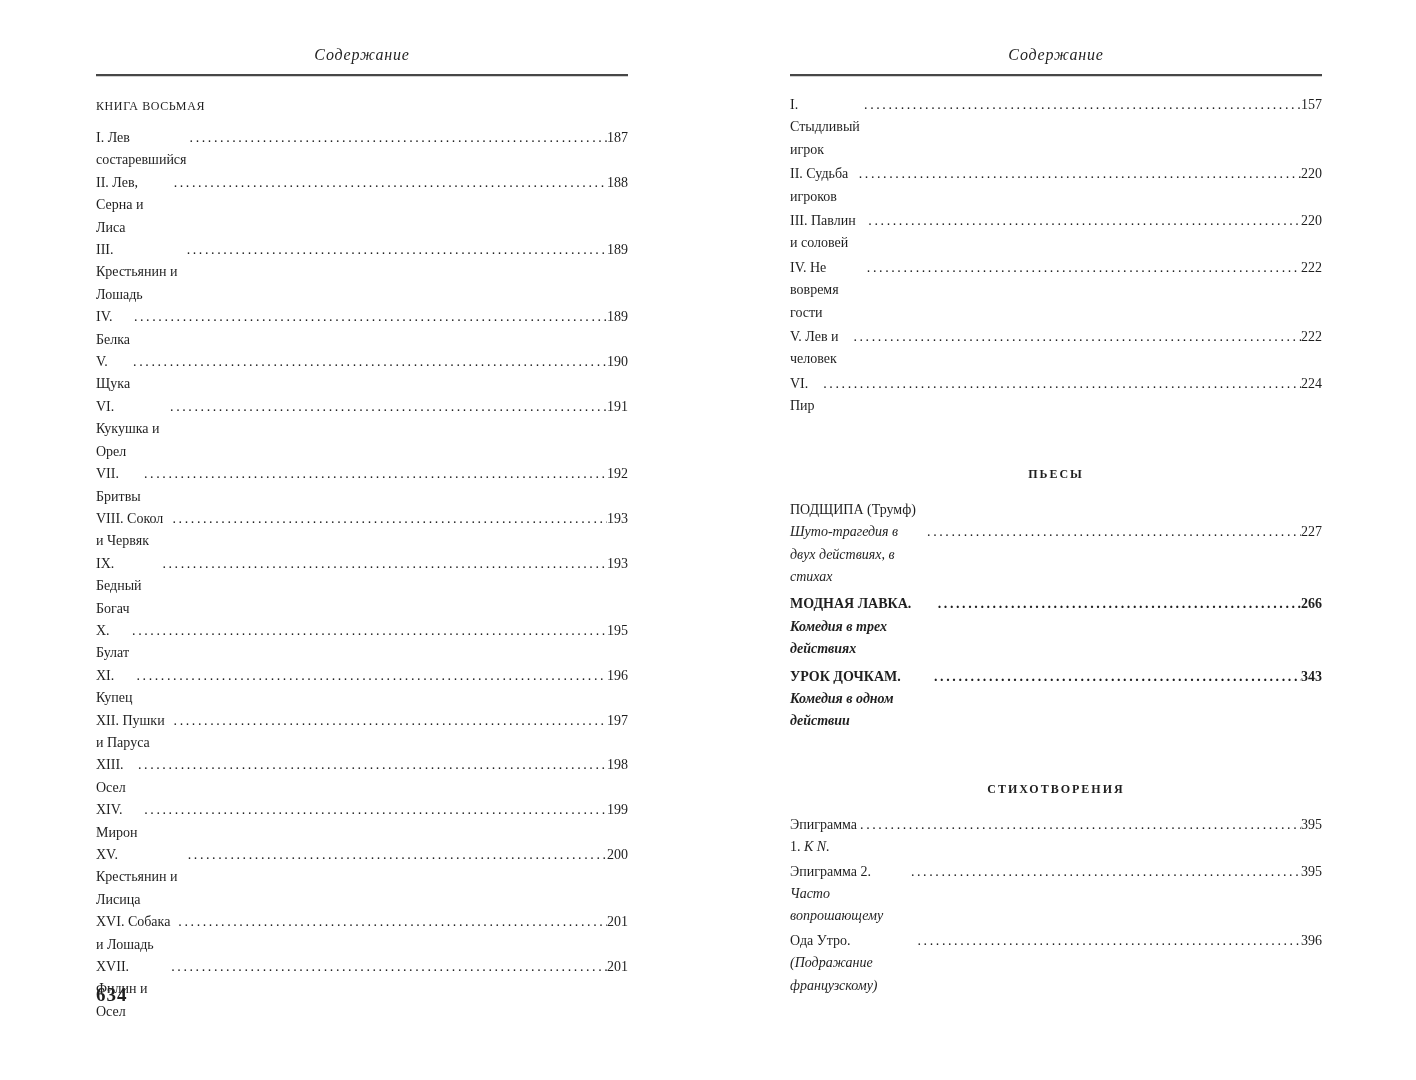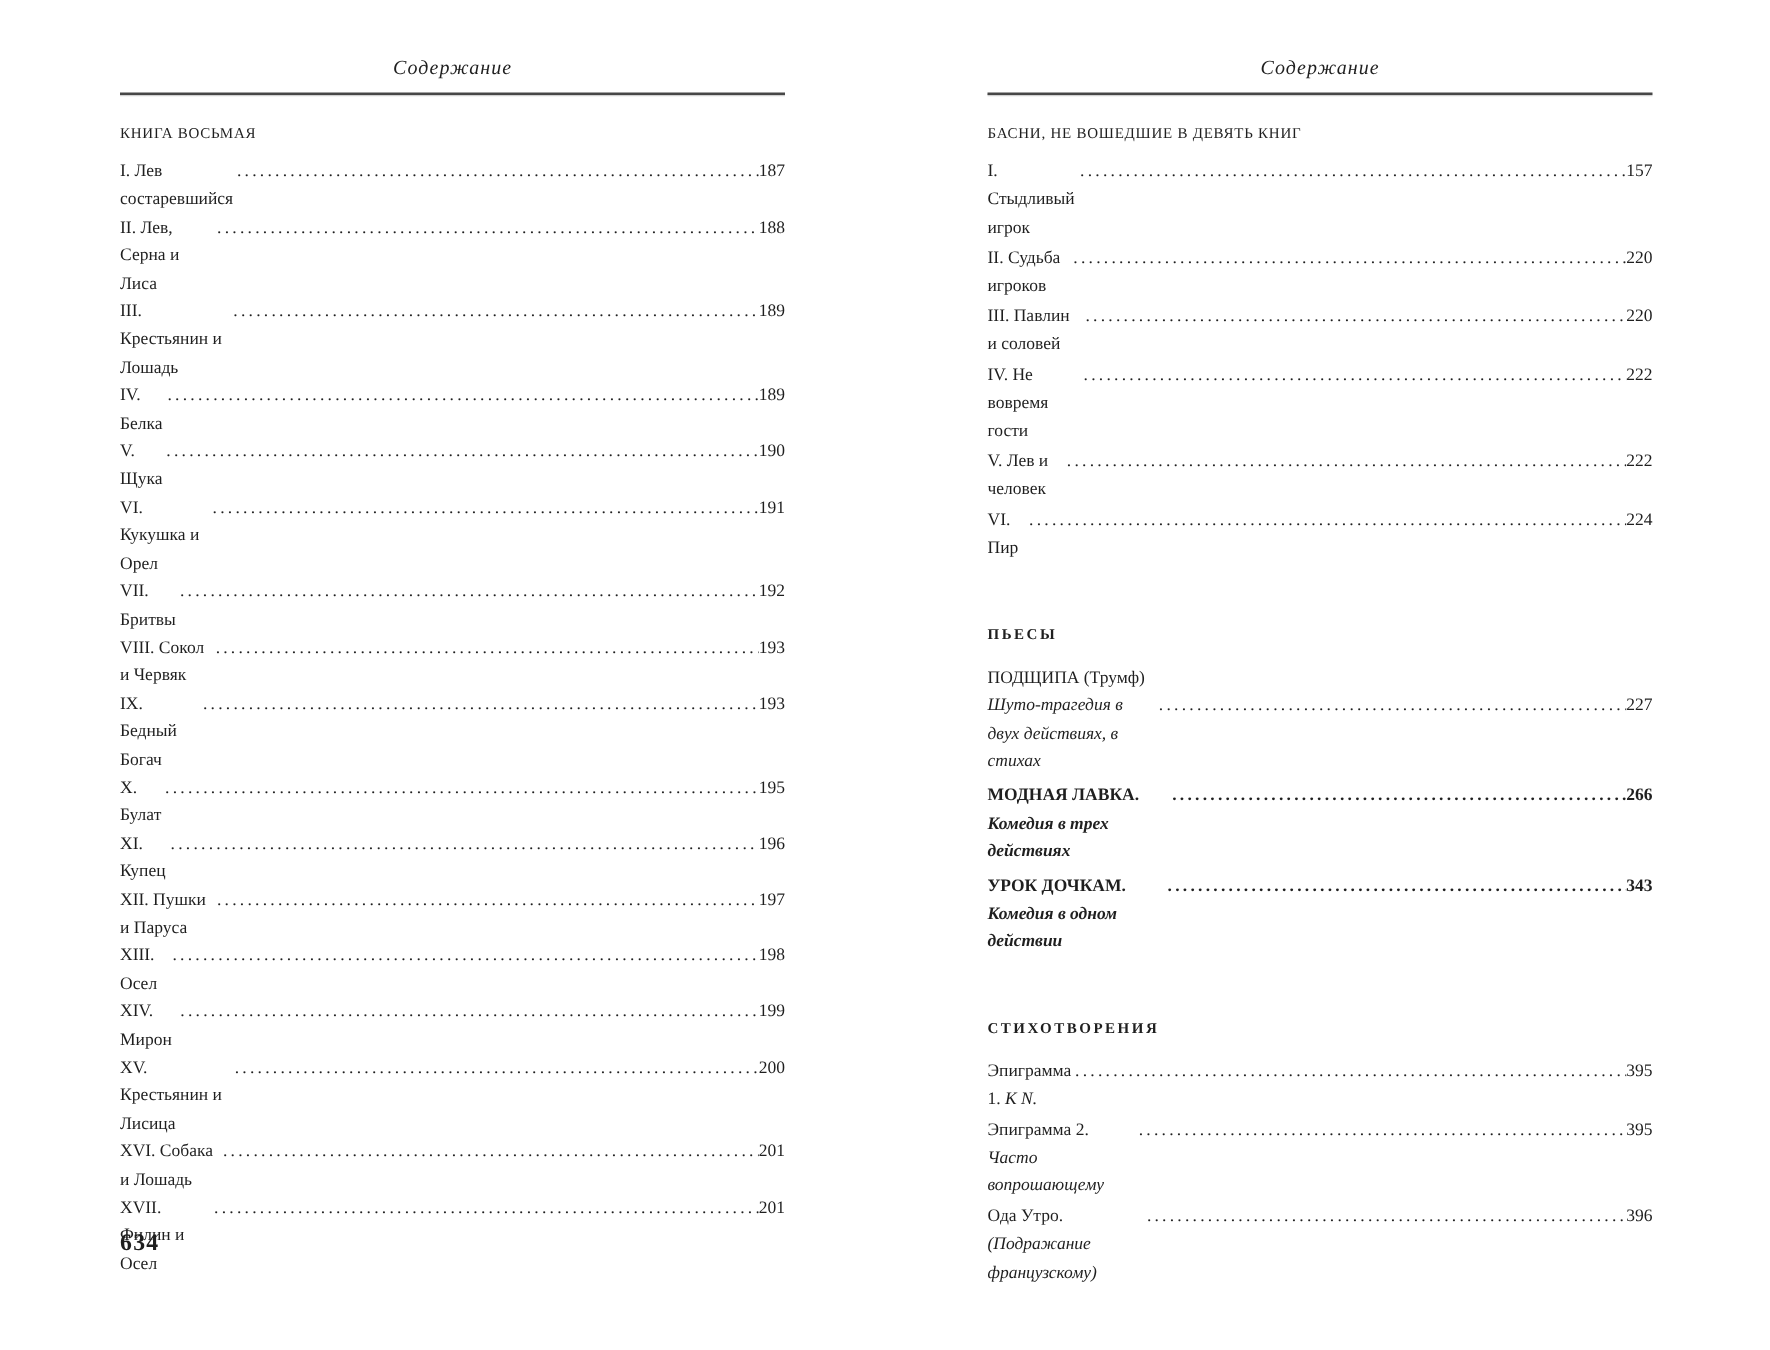--- a/index.html
+++ b/index.html
@@ -33,20 +33,21 @@
   .toc-body { margin-top: 18px; }
 
   .sec-heading {
     font-size: 12px;
     font-weight: normal;
     letter-spacing: 0.6px;
     margin: 0 0 9px 0;
     line-height: 24px;
   }
   .sec-heading.center {
+    text-align: center;
     font-weight: bold;
     letter-spacing: 2px;
     margin-bottom: 13px;
   }
   .toc-section + .toc-section { margin-top: 28px; }
   .toc-section.center-sec { margin-top: 44px; }
 
   .entry { font-size: 14px; line-height: 22.4px; }
   .page-right .entry { margin-bottom: 2px; }
   .entry.spaced + .entry.spaced { margin-top: 5px; font-weight: bold; }
@@ -208,21 +209,20 @@
         </section>
       </div>
     <div class="folio">634</div>
   </div>
 
   <div class="page page-right">
     <div class="running-head">Содержание</div>
     <div class="head-rule"></div>
     <div class="toc-body">
         <section class="toc-section">
-          <h2 class="sec-heading">БАСНИ, НЕ ВОШЕДШИЕ В ДЕВЯТЬ КНИГ</h2>
           <div class="entry">
             <div class="row">
               <span class="title"><span>I. Стыдливый игрок</span></span>
               <span class="dots">........................................................................................................................</span>
               <span class="num">157</span>
             </div>
           </div>
           <div class="entry">
             <div class="row">
               <span class="title"><span>II. Судьба игроков</span></span>

